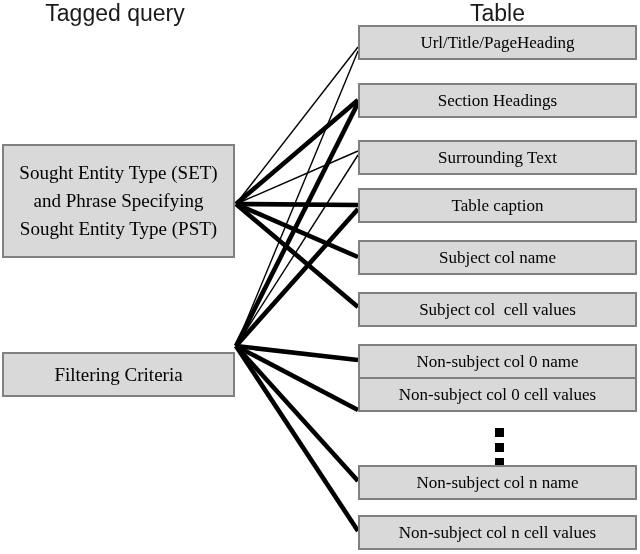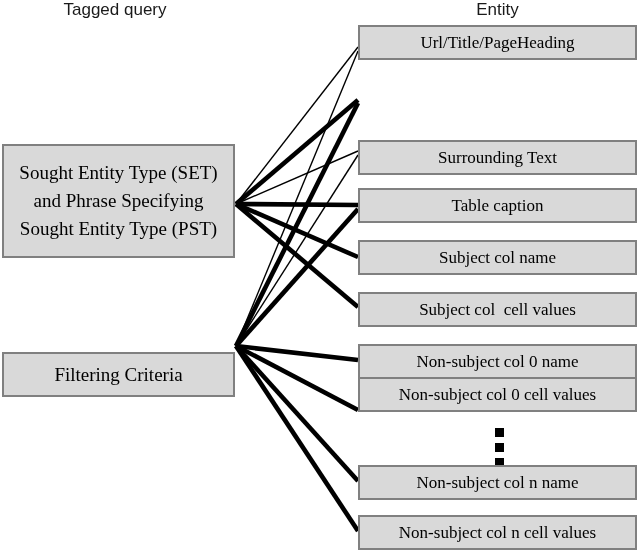--- a/index.html
+++ b/index.html
@@ -11,21 +11,21 @@
   }
   .canvas {
     position: relative;
     width: 640px;
     height: 554px;
     background: #ffffff;
     overflow: hidden;
   }
   .col-title {
     position: absolute;
-    font-size: 17px;
+    font-size: 23px;
     text-align: center;
     color: #1a1a1a;
     white-space: nowrap;
   }
   .node {
     position: absolute;
     background: #d9d9d9;
     border: 2px solid #808080;
     display: flex;
     align-items: center;
@@ -83,36 +83,39 @@
       <line x1="236" y1="346" x2="358" y2="155" stroke="#000000" stroke-width="1.4"></line>
       <line x1="236" y1="346" x2="358" y2="209" stroke="#000000" stroke-width="4.6"></line>
       <line x1="236" y1="346" x2="358" y2="360" stroke="#000000" stroke-width="4.6"></line>
       <line x1="236" y1="346" x2="358" y2="410" stroke="#000000" stroke-width="4.6"></line>
       <line x1="236" y1="346" x2="358" y2="481" stroke="#000000" stroke-width="4.6"></line>
       <line x1="236" y1="346" x2="358" y2="531" stroke="#000000" stroke-width="4.6"></line>
     </svg>
 
   <div class="col-title" style="left:40px; top:0px; width:150px;">Tagged query</div>
 
-  <div class="col-title" style="left:358px; top:0px; width:279px;">Entity</div>
+  <div class="col-title" style="left:358px; top:0px; width:279px;">Table</div>
 
   <div class="node left-node" style="top:144px; height:114px;">
     <div>
       <div class="label">Sought Entity Type (SET)</div>
       <div class="label">and Phrase Specifying</div>
       <div class="label">Sought Entity Type (PST)</div>
     </div>
   </div>
 
   <div class="node left-node" style="top:319px; height:45px;margin-top:33px;">
     <span class="label">Filtering Criteria</span>
   </div>
 
   <div class="node right-node" style="top:25px;">
     <span class="label">Url/Title/PageHeading</span>
+  </div>
+  <div class="node right-node" style="top:83px;">
+    <span class="label">Section Headings</span>
   </div>
   <div class="node right-node" style="top:140px;">
     <span class="label">Surrounding Text</span>
   </div>
   <div class="node right-node" style="top:240px;">
     <span class="label">Subject col name</span>
   </div>
   <div class="node right-node" style="top:188px;">
     <span class="label">Table caption</span>
   </div>

